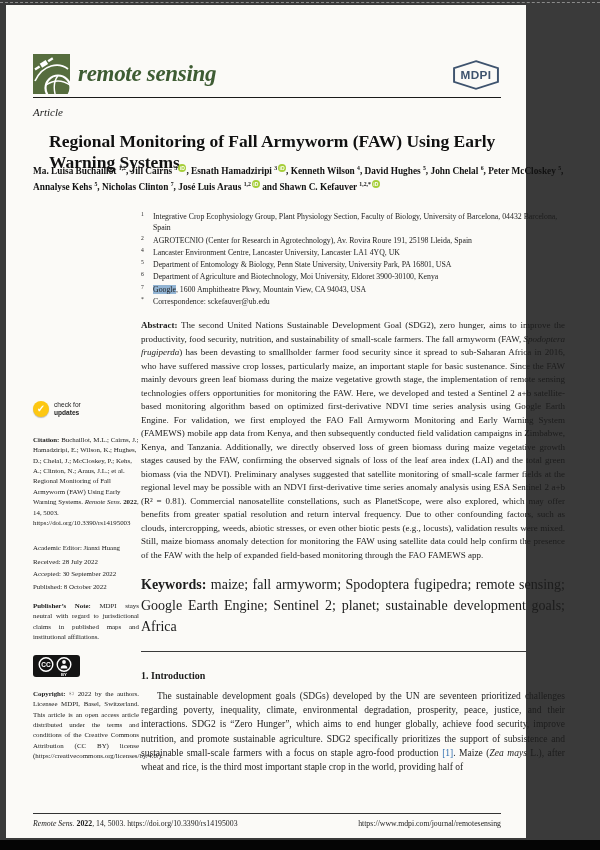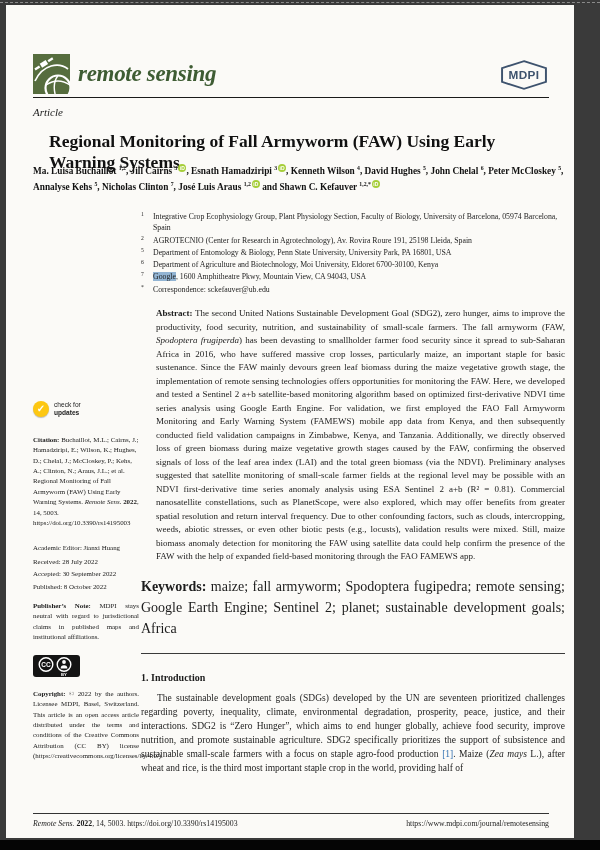--- a/index.html
+++ b/index.html
@@ -5,21 +5,21 @@
   html,body{margin:0;padding:0;}
   body{
     width:600px;height:850px;position:relative;overflow:hidden;
     background:#3a3a3a;
     font-family:"Liberation Serif","DejaVu Serif",serif;
     color:#1c1c1c;
   }
   .frame-dashes{position:absolute;top:2px;left:0;width:100%;border-top:1px dashed #8a8a8a;}
   .bottom-bar{position:absolute;left:0;bottom:0;width:100%;height:10px;background:#050505;}
   .page{
-    position:absolute;left:6px;top:5px;width:568px;height:833px;
+    position:absolute;left:6px;top:5px;width:520px;height:833px;
     background:#fbfaf7;
   }
   
   .logo-row{position:absolute;left:27px;top:48px;height:42px;display:flex;align-items:center;gap:8px;}
   .logo-square{width:37px;height:40px;background:#566d3e;display:block;}
   .journal-name{
     font-style:italic;font-weight:bold;font-size:23px;color:#3e5c33;
     letter-spacing:-0.3px;
   }
   .mdpi-logo{position:absolute;right:24px;top:54px;}
@@ -38,21 +38,21 @@
     display:inline-block;width:8px;height:8px;border-radius:50%;
     background:#a6ce39;color:#fff;font-size:5px;line-height:8px;text-align:center;
     font-family:"Liberation Sans",sans-serif;font-weight:bold;vertical-align:super;margin-left:1px;
   }
   
   .main-col{position:absolute;left:135px;top:206px;width:424px;}
   .aff-row{display:grid;grid-template-columns:12px 1fr;font-size:7.8px;line-height:1.45;margin-bottom:1px;}
   .aff-marker{font-size:0.72em;position:relative;top:-1px;}
   .aff-text{}
   .sel{background:#92b4d3;}
-  .abstract{margin:12px 0 0 15px;font-size:9px;line-height:1.5;text-align:justify;}
+  .abstract{margin:12px 0 0 0;font-size:9px;line-height:1.5;text-align:justify;}
   .keywords{margin:12px 0 0 0;font-size:14px;line-height:1.5;text-align:justify;}
   .divider{margin-top:14px;border-top:1px solid #3a3a3a;}
   .intro-h{margin:18px 0 8px 0;font-size:10px;font-weight:bold;}
   .intro-p{margin:7px 0 0 0;font-size:9.5px;line-height:1.48;text-align:justify;text-indent:16px;}
   .ref{color:#2f6fb0;}
   
   .sidebar{position:absolute;left:27px;top:0;width:106px;height:100%;font-size:6.9px;line-height:1.5;color:#1a1a1a;}
   .sidebar p{margin:0;}
   .check-badge{position:absolute;top:396px;left:0;display:flex;align-items:center;gap:5px;cursor:pointer;}
   .check-icon{
@@ -113,33 +113,37 @@
   <div class="article-label">Article</div>
 
   <h1 class="title">Regional Monitoring of Fall Armyworm (FAW) Using Early Warning Systems</h1>
 
   <div class="authors"><span>Ma. Luisa Buchaillot <sup>1,2</sup></span>, <span>Jill Cairns <sup>3</sup><span class="orcid">iD</span></span>, <span>Esnath Hamadziripi <sup>3</sup><span class="orcid">iD</span></span>, <span>Kenneth Wilson <sup>4</sup></span>, <span>David Hughes <sup>5</sup></span>, <span>John Chelal <sup>6</sup></span>, <span>Peter McCloskey <sup>5</sup></span>, <span>Annalyse Kehs <sup>5</sup></span>, <span>Nicholas Clinton <sup>7</sup></span>, <span>José Luis Araus <sup>1,2</sup><span class="orcid">iD</span></span> and <span>Shawn C. Kefauver <sup>1,2,*</sup><span class="orcid">iD</span></span></div>
 
   <div class="main-col">
     <div class="affiliations">
         <div class="aff-row">
           <span class="aff-marker">1</span>
-          <span class="aff-text">Integrative Crop Ecophysiology Group, Plant Physiology Section, Faculty of Biology, University of Barcelona, 05974 Barcelona, Spain</span>
+          <span class="aff-text">Integrative Crop Ecophysiology Group, Plant Physiology Section, Faculty of Biology, University of Barcelona, 04432 Barcelona, Spain</span>
         </div>
         <div class="aff-row">
           <span class="aff-marker">2</span>
           <span class="aff-text">AGROTECNIO (Center for Research in Agrotechnology), Av. Rovira Roure 191, 25198 Lleida, Spain</span>
         </div>
         <div class="aff-row">
+          <span class="aff-marker">4</span>
+          <span class="aff-text">Lancaster Environment Centre, Lancaster University, Lancaster LA1 4YQ, UK</span>
+        </div>
+        <div class="aff-row">
           <span class="aff-marker">5</span>
           <span class="aff-text">Department of Entomology &amp; Biology, Penn State University, University Park, PA 16801, USA</span>
         </div>
         <div class="aff-row">
           <span class="aff-marker">6</span>
-          <span class="aff-text">Department of Agriculture and Biotechnology, Moi University, Eldoret 6700-30100, Kenya</span>
+          <span class="aff-text">Department of Agriculture and Biotechnology, Moi University, Eldoret 3900-30100, Kenya</span>
         </div>
         <div class="aff-row">
           <span class="aff-marker">7</span>
           <span class="aff-text"><span class="sel">Google</span>, 1600 Amphitheatre Pkwy, Mountain View, CA 94043, USA</span>
         </div>
         <div class="aff-row">
           <span class="aff-marker">*</span>
           <span class="aff-text">Correspondence: sckefauver@ub.edu</span>
         </div>
       </div>

